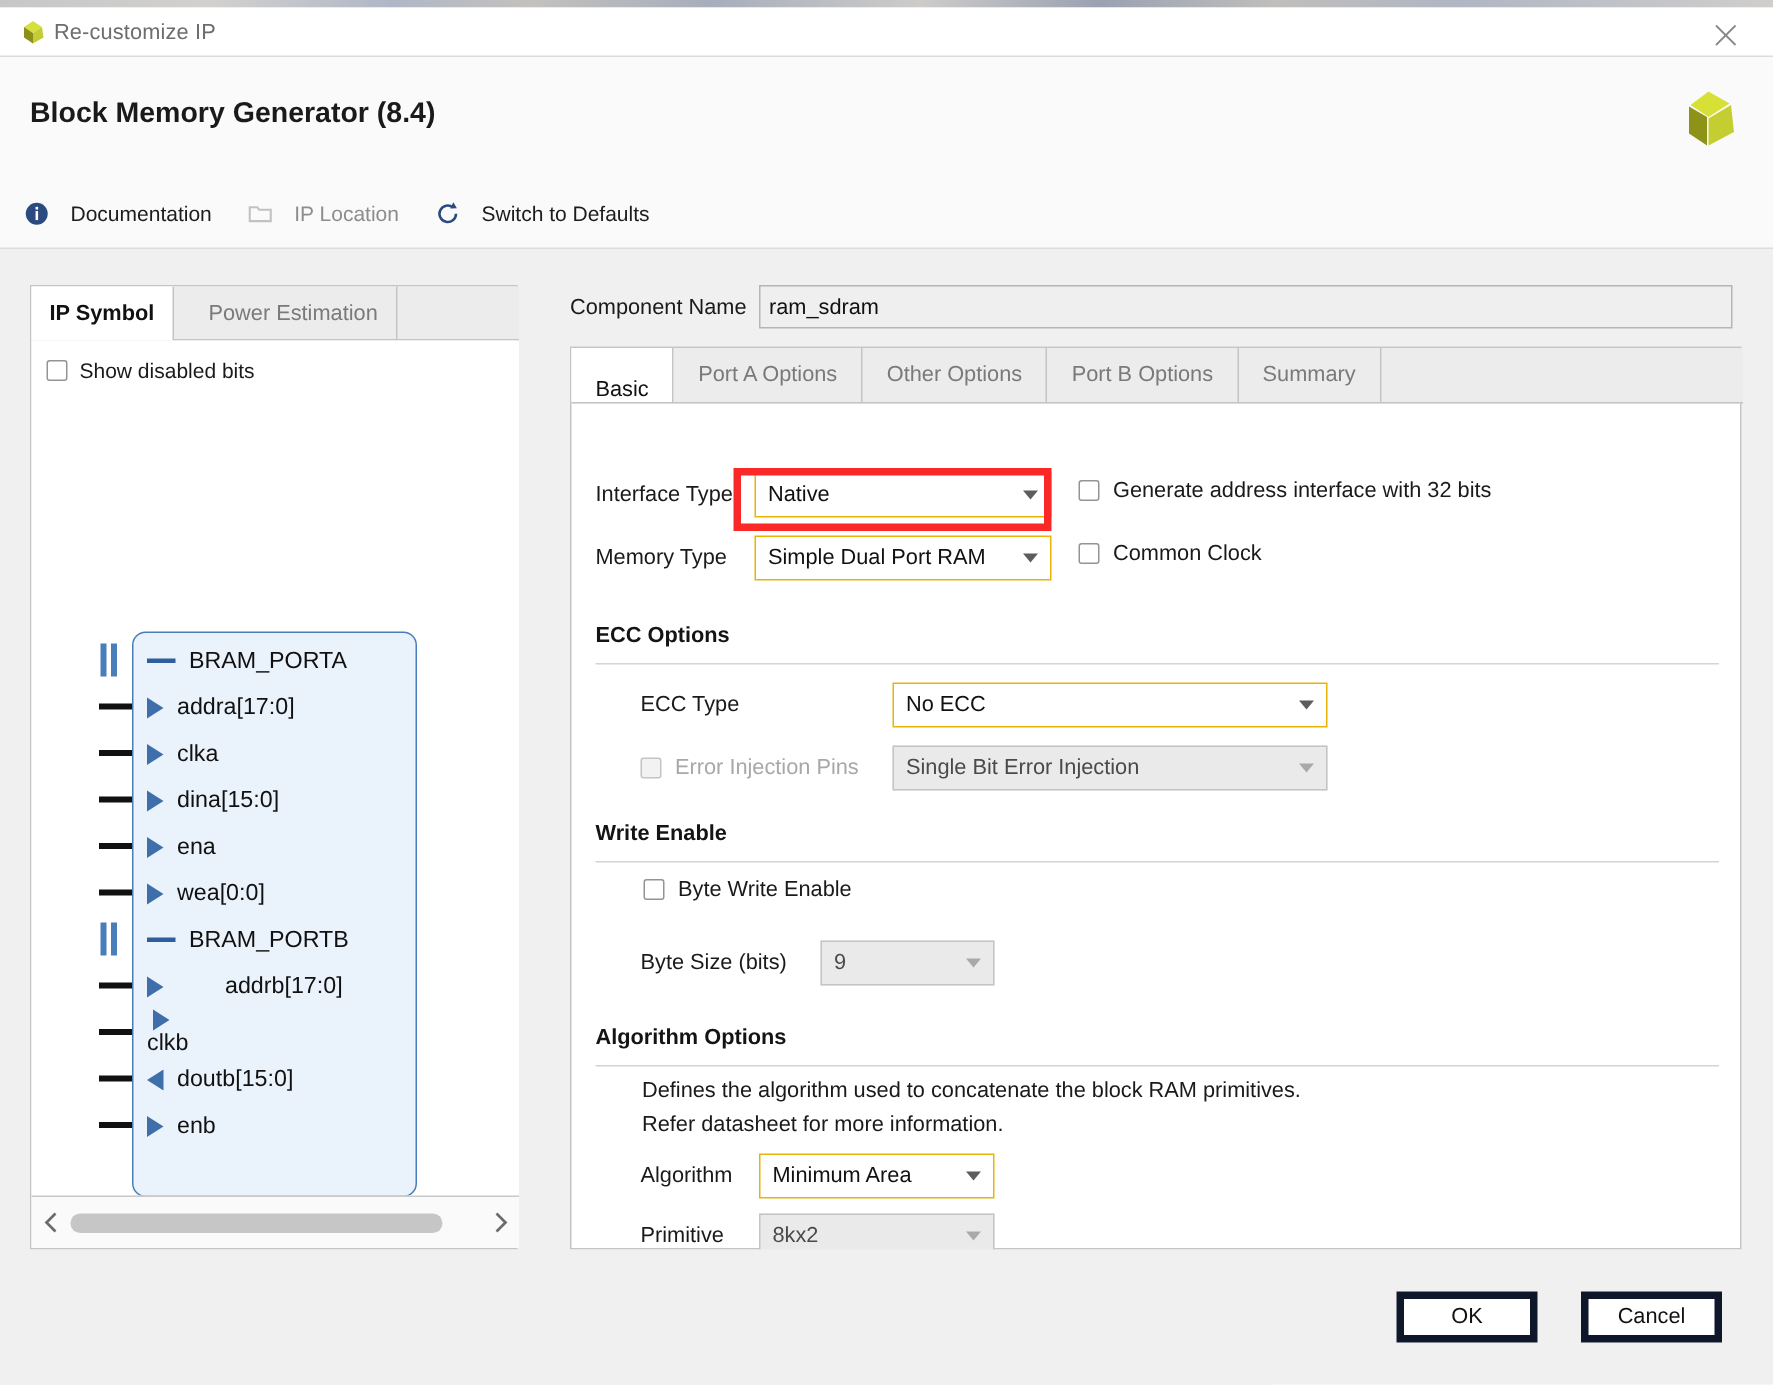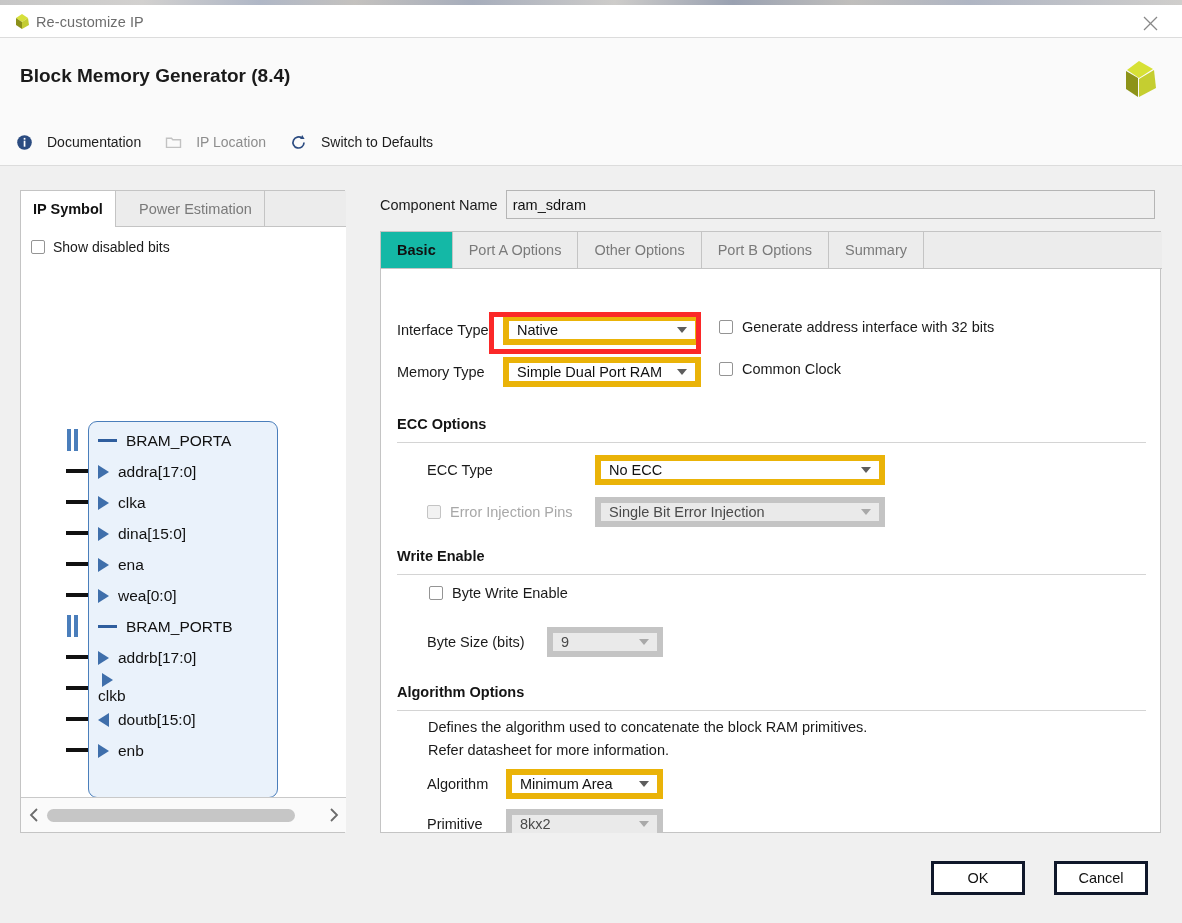--- a/index.html
+++ b/index.html
@@ -197,32 +197,32 @@
     position: absolute; left: 0; top: 0; width: 781px; height: 37px;
     background: #ececec; border-bottom: 1px solid #c4c4c4;
     display: flex; align-items: stretch;
   }
   .rp-tab {
     display: flex; align-items: center; justify-content: center;
     padding: 0 16px; font-size: 14.5px; color: #7a7a7a;
     border-right: 1px solid #c4c4c4; cursor: default;
   }
   .rp-tab.active {
-    background: #14b8a6; color: #111; font-weight: bold;
+    background: #ffffff; color: #111; font-weight: normal; align-items: flex-end;
   }
   .rp-tab.spacer { flex: 1; border-right: none; }
 
   .rp-body { position: absolute; left: 0; top: 37px; width: 781px; height: 564px; }
 
   .frow { position: absolute; display: flex; align-items: center; }
   .flabel { font-size: 14.5px; color: #1a1a1a; }
 
   .sel {
     position: relative; height: 30px;
-    background: #ffffff; border: 6px solid #eab308;
+    background: #ffffff; border: 1px solid #eab308;
     display: flex; align-items: center;
     font-size: 14.5px; color: #111; padding: 0 26px 0 8px;
     cursor: default; white-space: nowrap;
   }
   .sel.disabled { background: #eaeaea; border-color: #c4c4c4; color: #4a4a4a; }
   .sel .chev {
     position: absolute; right: 8px; top: 50%; margin-top: -3px;
     width: 0; height: 0;
     border-left: 5.5px solid transparent;
     border-right: 5.5px solid transparent;
@@ -254,21 +254,21 @@
     pointer-events: none;
   }
 
   
   .footer {
     position: absolute; left: 0; bottom: 0; width: 1182px; height: 90px;
     background: #f0f0f0;
   }
   .btn {
     position: absolute; top: 28px; height: 34px; width: 94px;
-    background: #ffffff; border: 3px solid #0f172a;
+    background: #ffffff; border: 5px solid #0f172a;
     font-family: "Liberation Sans", sans-serif;
     font-size: 14.5px; color: #111; cursor: default;
   }
   .btn.ok { right: 157px; }
   .btn.cancel { right: 34px; }
 </style>
 </head>
 <body>
 
 <div id="app">
@@ -390,21 +390,21 @@
             </div>
             <div class="bus-bars" style="left: 46px; top: 388px;">
               <i></i>
               <i></i>
             </div>
             <div class="port-row" style="left: 77px; top: 384px;">
               <span class="bus-dash"></span>
               <span class="port-label">BRAM_PORTB</span>
             </div>
             <div class="pin-stub" style="left: 45px; top: 428px;"></div>
-            <div class="port-row" style="left: 77px; top: 415px;">
+            <div class="port-row" style="left: 77px; top: 415px; gap: 32px;">
               <span class="arrow-in"></span>
               <span class="port-label">addrb[17:0]</span>
             </div>
             <div class="pin-stub" style="left: 45px; top: 459px;"></div>
             <div class="port-row" style="left: 77px; top: 446px; flex-direction: column;">
               <span class="arrow-in"></span>
               <span class="port-label">clkb</span>
             </div>
             <div class="pin-stub" style="left: 45px; top: 490px;"></div>
             <div class="port-row" style="left: 77px; top: 477px;">

